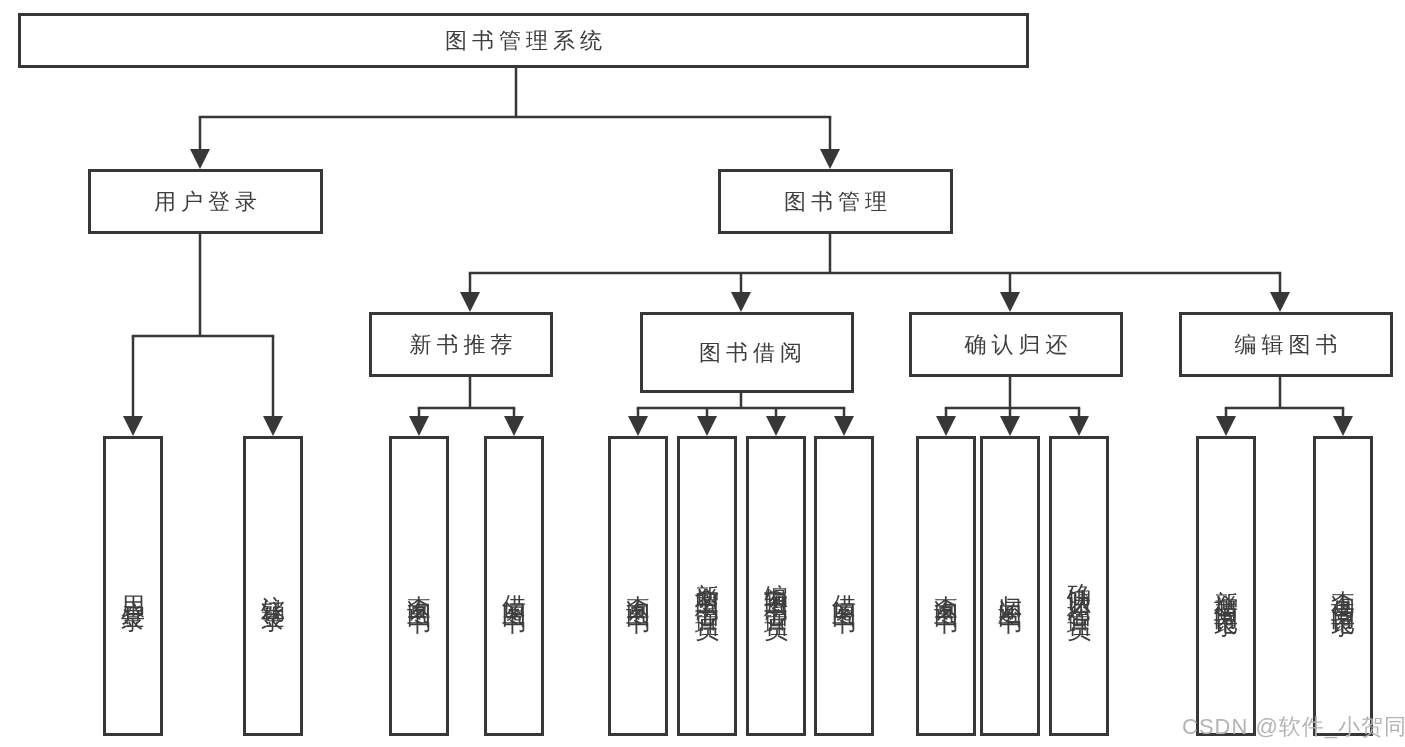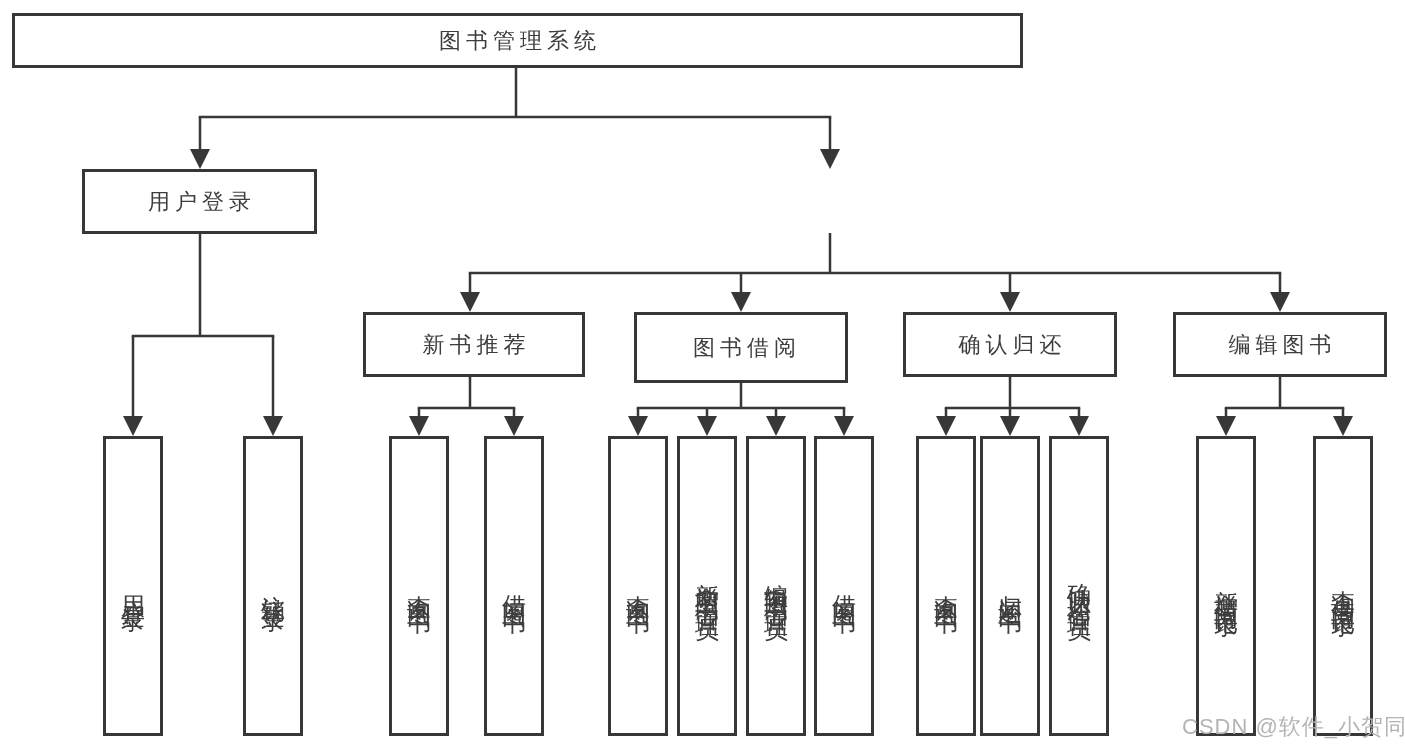--- a/index.html
+++ b/index.html
@@ -23,20 +23,21 @@
   }
   .node {
     position: absolute;
     box-sizing: border-box;
     background: #ffffff;
     border: 3px solid #373737;
     display: flex;
     align-items: center;
     justify-content: center;
     z-index: 2;
+    margin-left: 6px;
   }
   .node .lbl {
     font-size: 22px;
     letter-spacing: 5px;
     color: #3d3d3d;
     white-space: nowrap;
     text-indent: 5px; 
   }
   .leaf {
     position: absolute;
@@ -115,25 +116,28 @@
     </g>
   </svg>
 
   <div class="node" style="left:12px; top:13px; width:1011px; height:55px;">
     <span class="lbl">图书管理系统</span>
   </div>
 
   <div class="node" style="left:82px; top:169px; width:235px; height:65px;">
     <span class="lbl">用户登录</span>
   </div>
+  <div class="node" style="left:712px; top:169px; width:235px; height:65px;">
+    <span class="lbl">图书管理</span>
+  </div>
 
-  <div class="node" style="left:363px; top:312px; width:222px; height:65px;text-align:right;">
+  <div class="node" style="left:363px; top:312px; width:184px; height:65px;text-align:right;">
     <span class="lbl">新书推荐</span>
   </div>
-  <div class="node" style="left:634px; top:312px; width:214px; height:71px;padding-left:7px;">
+  <div class="node" style="left:634px; top:312px; width:214px; height:81px;padding-left:7px;">
     <span class="lbl">图书借阅</span>
   </div>
   <div class="node" style="left:903px; top:312px; width:214px; height:65px;">
     <span class="lbl">确认归还</span>
   </div>
   <div class="node" style="left:1173px; top:312px; width:214px; height:65px;">
     <span class="lbl">编辑图书</span>
   </div>
 
   <div class="leaf" style="left:103px;">

